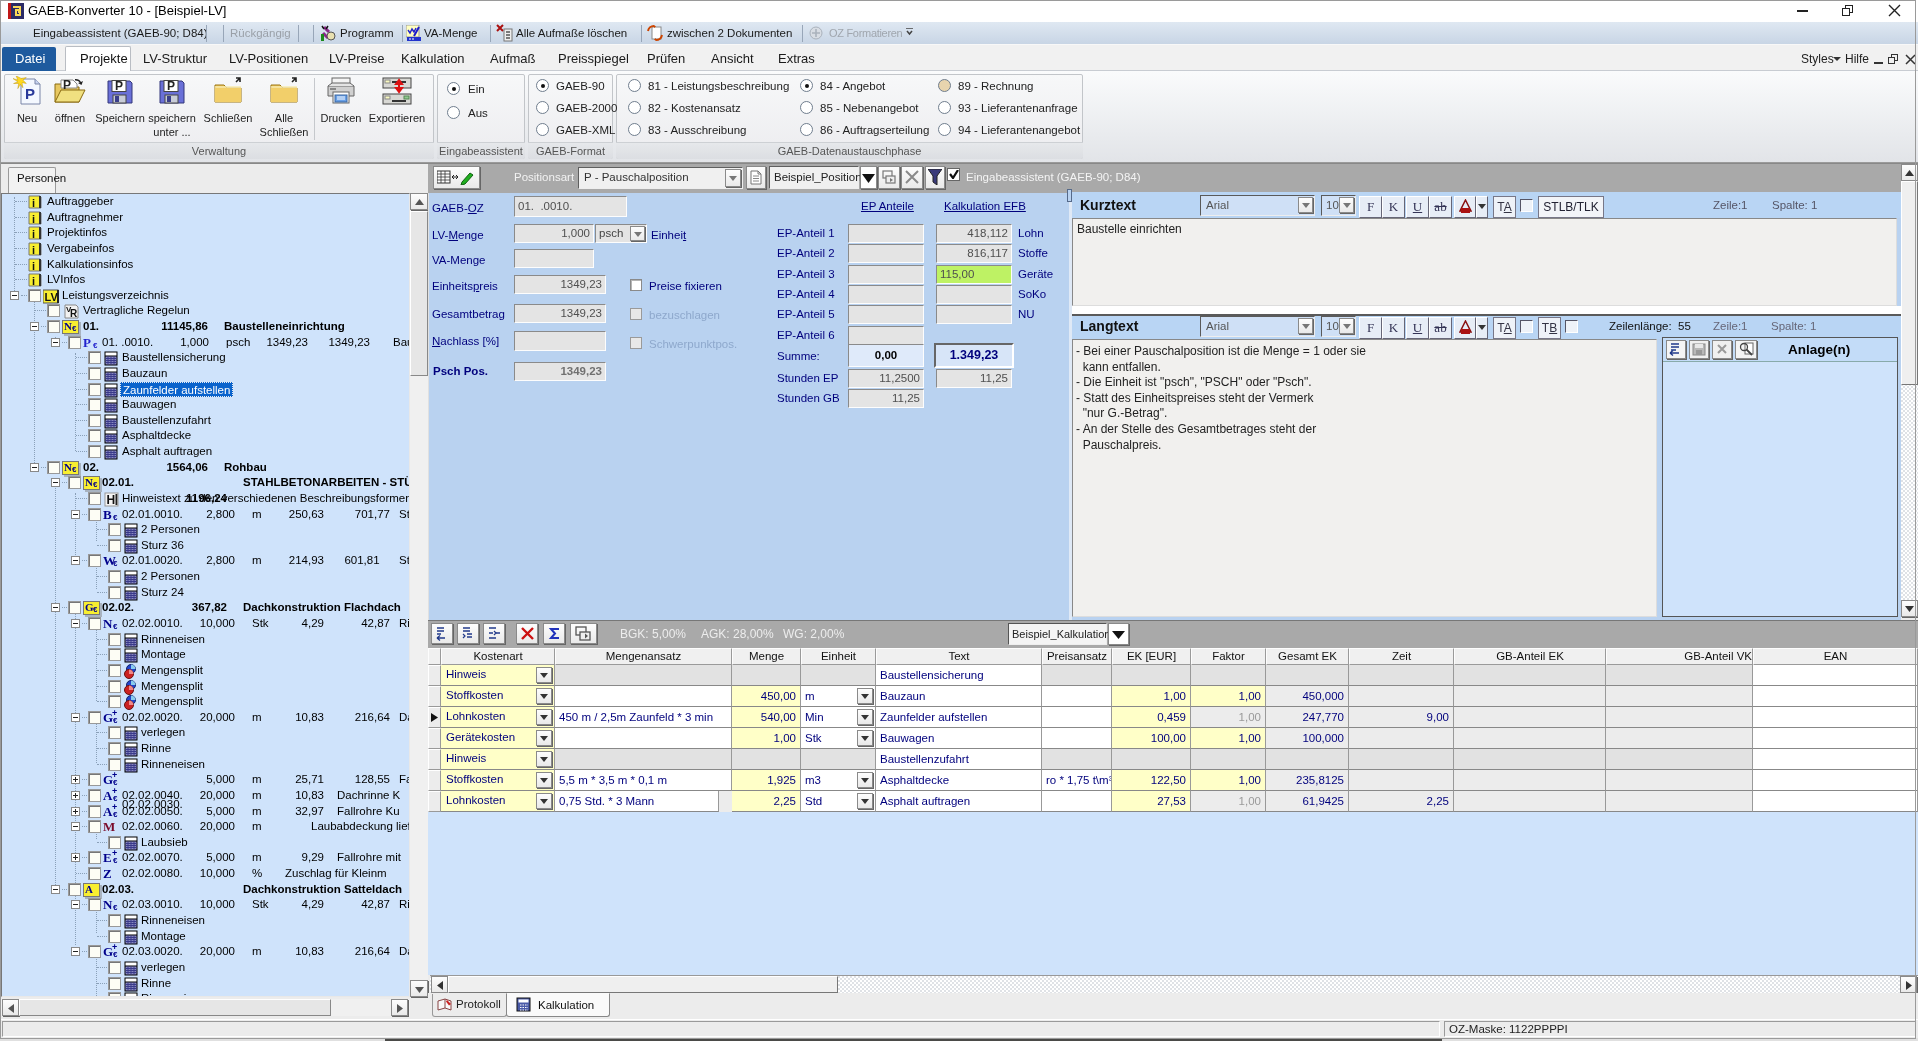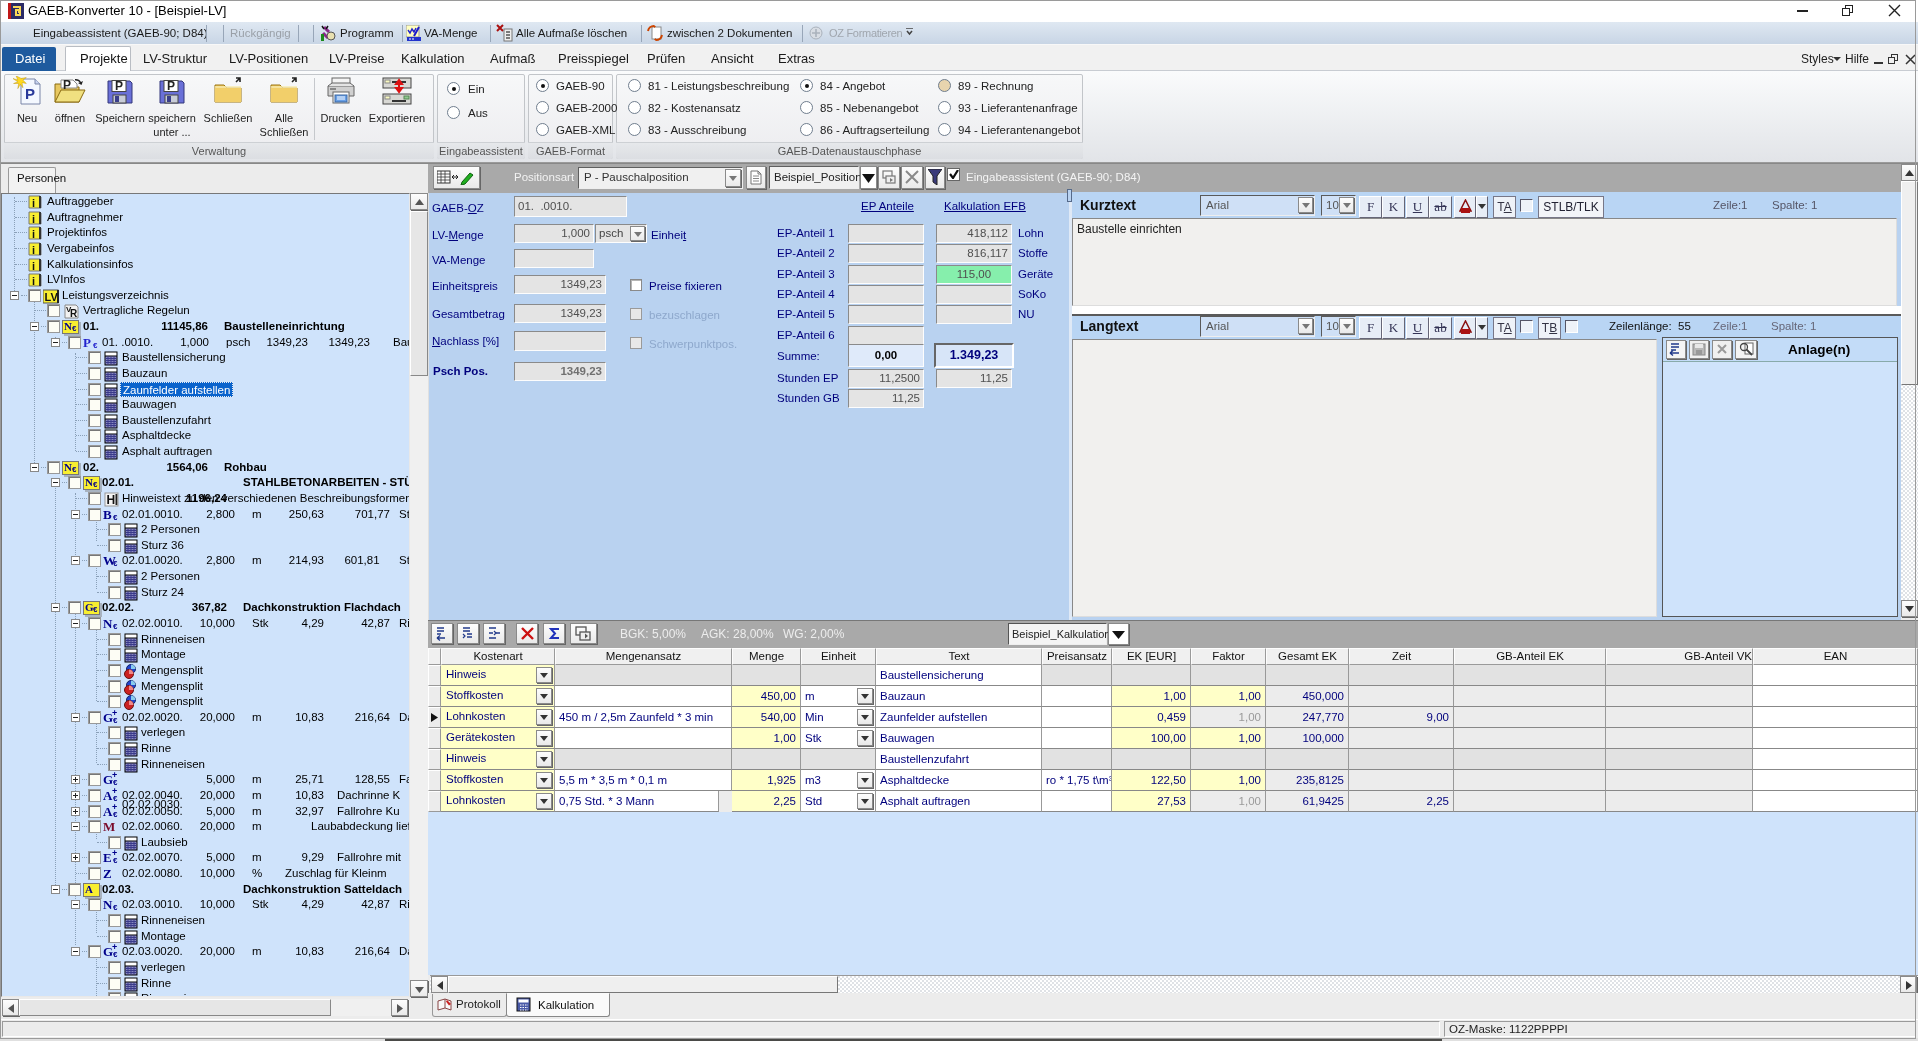--- a/index.html
+++ b/index.html
@@ -844,21 +844,21 @@
     <div class="ab lbl" style="left:777px;top:288px;font-weight:normal">EP-Anteil 4</div>
     <div class="ab fld" style="left:848px;top:285px;width:76px;height:19px;text-align:right;font-weight:normal;color:#4f4f4f;background:#e4e4e4;font-size:11.5px;line-height:17px"></div>
     <div class="ab lbl" style="left:777px;top:308px;font-weight:normal">EP-Anteil 5</div>
     <div class="ab fld" style="left:848px;top:305px;width:76px;height:19px;text-align:right;font-weight:normal;color:#4f4f4f;background:#e4e4e4;font-size:11.5px;line-height:17px"></div>
     <div class="ab lbl" style="left:777px;top:329px;font-weight:normal">EP-Anteil 6</div>
     <div class="ab fld" style="left:848px;top:326px;width:76px;height:19px;text-align:right;font-weight:normal;color:#4f4f4f;background:#e4e4e4;font-size:11.5px;line-height:17px"></div>
     <div class="ab fld" style="left:936px;top:224px;width:76px;height:19px;text-align:right;font-weight:normal;color:#4f4f4f;background:#e4e4e4;font-size:11.5px;line-height:17px">418,112</div>
     <div class="ab lbl" style="left:1018px;top:227px;font-weight:normal">Lohn</div>
     <div class="ab fld" style="left:936px;top:244px;width:76px;height:19px;text-align:right;font-weight:normal;color:#4f4f4f;background:#e4e4e4;font-size:11.5px;line-height:17px">816,117</div>
     <div class="ab lbl" style="left:1018px;top:247px;font-weight:normal">Stoffe</div>
-    <div class="ab fld" style="left:936px;top:265px;width:76px;height:19px;text-align:center;font-weight:normal;color:#4f4f4f;background:#86efac;font-size:11.5px;line-height:17px">115,00</div>
+    <div class="ab fld" style="left:936px;top:265px;width:76px;height:19px;text-align:left;font-weight:normal;color:#4f4f4f;background:#bef264;font-size:11.5px;line-height:17px">115,00</div>
     <div class="ab lbl" style="left:1018px;top:268px;font-weight:normal">Geräte</div>
     <div class="ab fld" style="left:936px;top:285px;width:76px;height:19px;text-align:right;font-weight:normal;color:#4f4f4f;background:#e4e4e4;font-size:11.5px;line-height:17px"></div>
     <div class="ab lbl" style="left:1018px;top:288px;font-weight:normal">SoKo</div>
     <div class="ab fld" style="left:936px;top:305px;width:76px;height:19px;text-align:right;font-weight:normal;color:#4f4f4f;background:#e4e4e4;font-size:11.5px;line-height:17px"></div>
     <div class="ab lbl" style="left:1018px;top:308px;font-weight:normal">NU</div>
     <div class="ab lbl" style="left:777px;top:350px;font-weight:normal">Summe:</div>
     <div class="ab fld" style="left:848px;top:344px;width:76px;height:23px;text-align:center;font-weight:bold;color:#000;background:#dfeafa;font-size:11.5px;line-height:21px">0,00</div>
     <div class="ab" style="left:934px;top:343px;width:80px;height:25px;border:2px solid;border-color:#666 #fff #fff #666;background:#d7e5f8;text-align:center;font-weight:bold;color:#00007d;font-size:12.5px;line-height:21px">1.349,23</div>
     <div class="ab lbl" style="left:777px;top:372px;font-weight:normal">Stunden EP</div>
     <div class="ab fld" style="left:848px;top:369px;width:76px;height:19px;text-align:right;font-weight:normal;color:#4f4f4f;background:#e4e4e4;font-size:11.5px;line-height:17px">11,2500</div>
@@ -871,20 +871,27 @@
 <div class="ab" style="left:1072px;top:193px;width:829px;height:427px;background:#b9d2f0"></div>
 <div class="ab" style="left:1072px;top:192px;width:829px;height:26px;background:#b9d5f4"></div>
 <div class="ab nowrap" style="left:1080px;top:197px;font-size:14px;font-weight:bold;color:#111">Kurztext</div>
 <div class="ab" style="left:1072px;top:218px;width:825px;height:88px;background:#f1f0ee;border:1px solid;border-color:#888 #ddd #ddd #888"></div>
 <div class="ab nowrap" style="left:1077px;top:222px;font-size:12px;color:#222">Baustelle einrichten</div>
 <div class="ab" style="left:1072px;top:306px;width:829px;height:8px;background:#fff"></div>
 <div class="ab" style="left:1072px;top:314px;width:846px;height:2px;background:#5a5a5a"></div>
 <div class="ab" style="left:1072px;top:316px;width:829px;height:23px;background:#b9d5f4"></div>
 <div class="ab nowrap" style="left:1080px;top:318px;font-size:14px;font-weight:bold;color:#111">Langtext</div>
 <div class="ab" style="left:1072px;top:339px;width:585px;height:278px;background:#f1f0ee;border:1px solid;border-color:#888 #ddd #ddd #888"></div>
+<div class="ab" style="left:1076px;top:344px;font-size:12px;color:#222;line-height:15.6px;white-space:pre">- Bei einer Pauschalposition ist die Menge = 1 oder sie
+  kann entfallen.
+- Die Einheit ist "psch", "PSCH" oder "Psch".
+- Statt des Einheitspreises steht der Vermerk
+  "nur G.-Betrag".
+- An der Stelle des Gesamtbetrages steht der
+  Pauschalpreis.</div>
 
 <div class="ab" style="left:1200px;top:195px;width:115px;height:21px;background:#cfe0f6;border:1px solid;border-color:#5a5a5a #eee #eee #5a5a5a"></div>
     <div class="ab nowrap" style="left:1206px;top:199px;font-size:11.5px;color:#555">Arial</div>
     <div class="ab tbtn" style="left:1298px;top:197px;width:15px;height:16px"></div>
     <svg class="ab" style="left:1302px;top:203px" width="8" height="5">
       <path d="M0 0 h8 l-4 5 z" fill="#777"></path>
     </svg>
     <div class="ab" style="left:1321px;top:195px;width:35px;height:21px;background:#cfe0f6;border:1px solid;border-color:#5a5a5a #eee #eee #5a5a5a"></div>
     <div class="ab nowrap" style="left:1326px;top:199px;font-size:11.5px;color:#555">10</div>
     <div class="ab tbtn" style="left:1339px;top:197px;width:15px;height:16px"></div>

